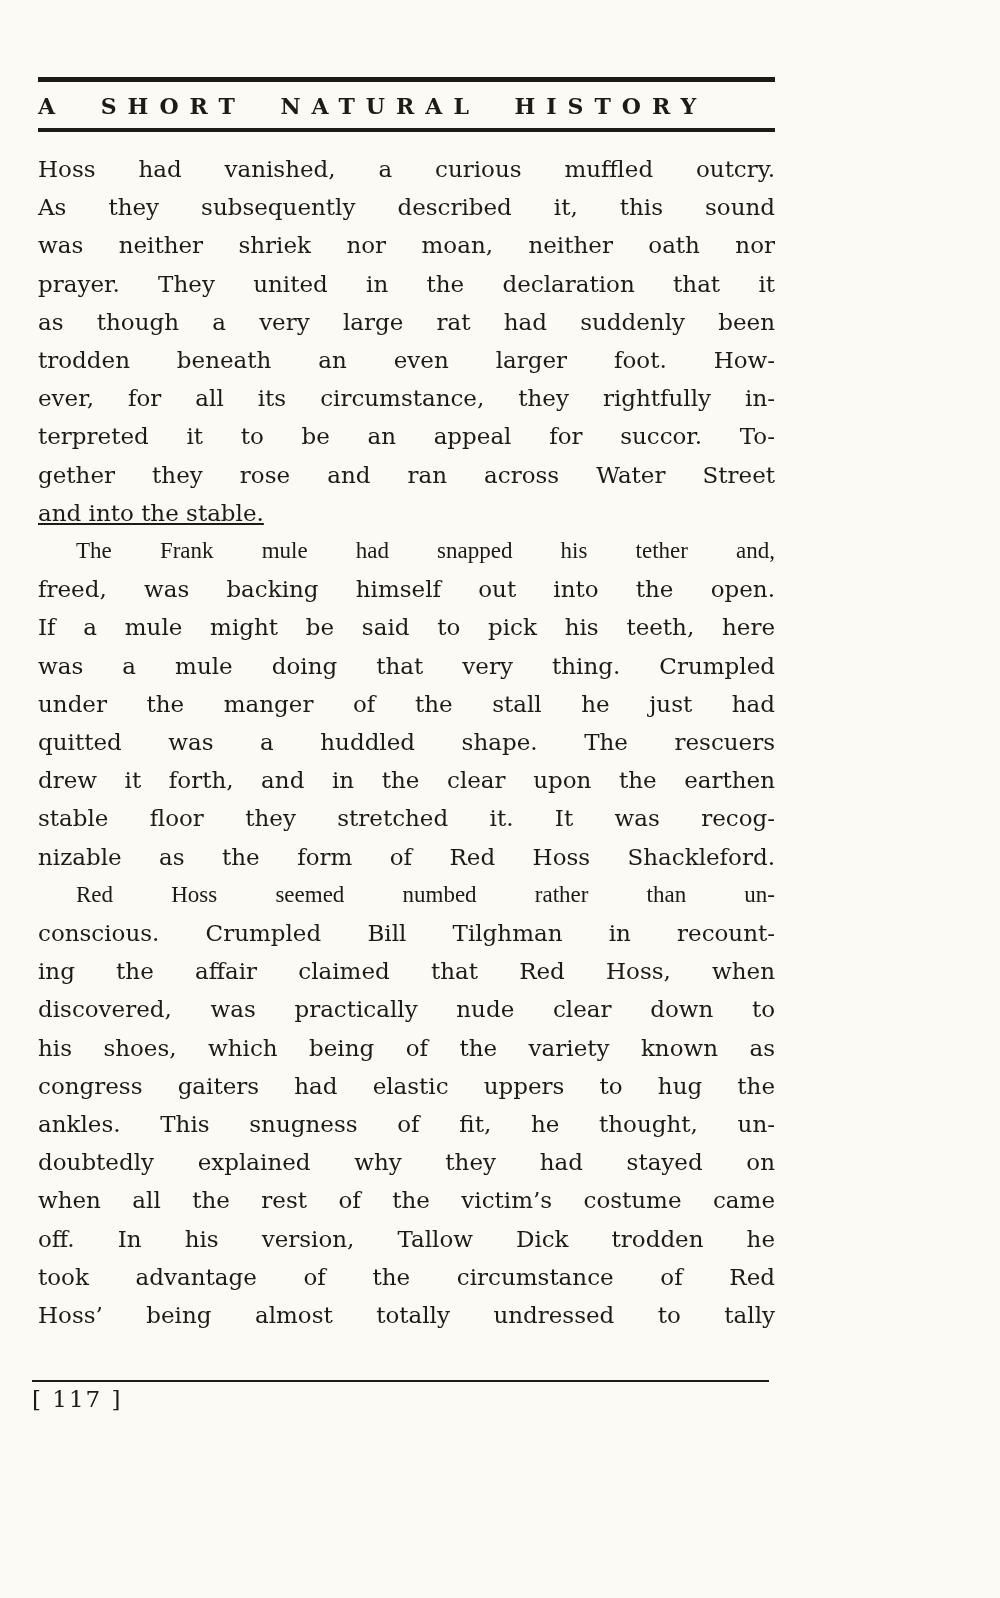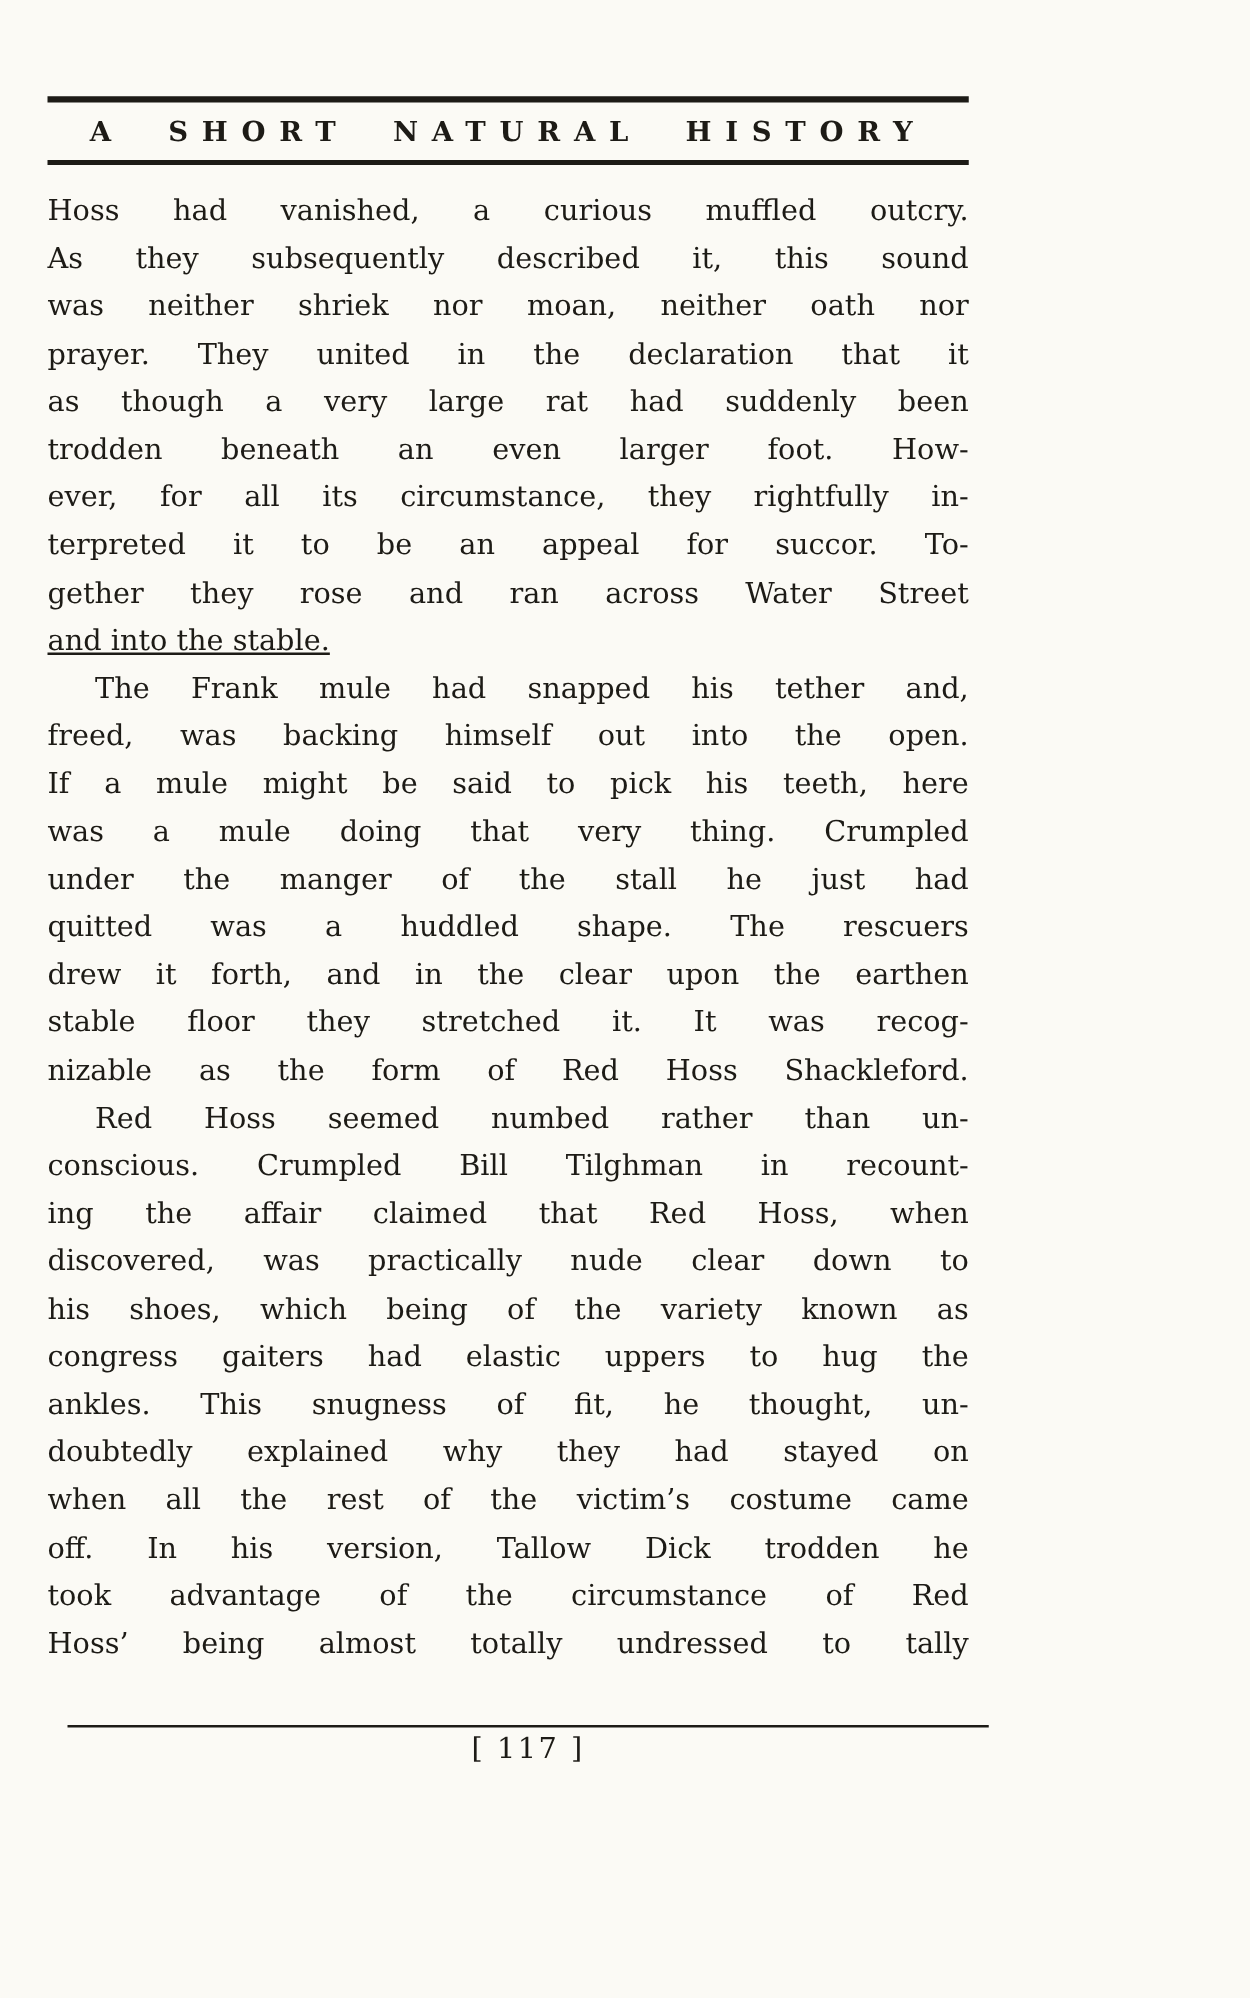--- a/index.html
+++ b/index.html
@@ -30,21 +30,21 @@
     width: 737px;
   }
   .rule {
     background: var(--ink);
   }
   .rule-top {
     margin-top: 77px;
     height: 5px;
   }
   .running-header {
-    text-align: center;
+    text-align: left;
     font-size: 22px;
     font-weight: bold;
     letter-spacing: 11px;
     word-spacing: 16px;
     padding: 11px 0 9px 0;
     white-space: nowrap;
   }
   .rule-bottom {
     height: 4px;
   }
@@ -55,31 +55,32 @@
   .paragraph {
     margin: 0;
   }
   .line {
     line-height: 38.2px;
     text-align: justify;
     text-align-last: justify;
   }
   .line.indent {
     padding-left: 38px;
+    font-family: Liberation Serif, serif;
   }
   .line.no-full-justify {
     text-align-last: left;
     text-decoration: underline;
   }
   .footer {
     position: absolute;
-    left: 54px;
+    left: 32px;
     top: 1380px;
     width: 737px;
-    text-align: center;
+    text-align: left;
   }
   .rule-footer {
     height: 2px;
   }
   .page-number {
     font-size: 23px;
     letter-spacing: 2px;
     margin-top: 4px;
   }
 </style>

